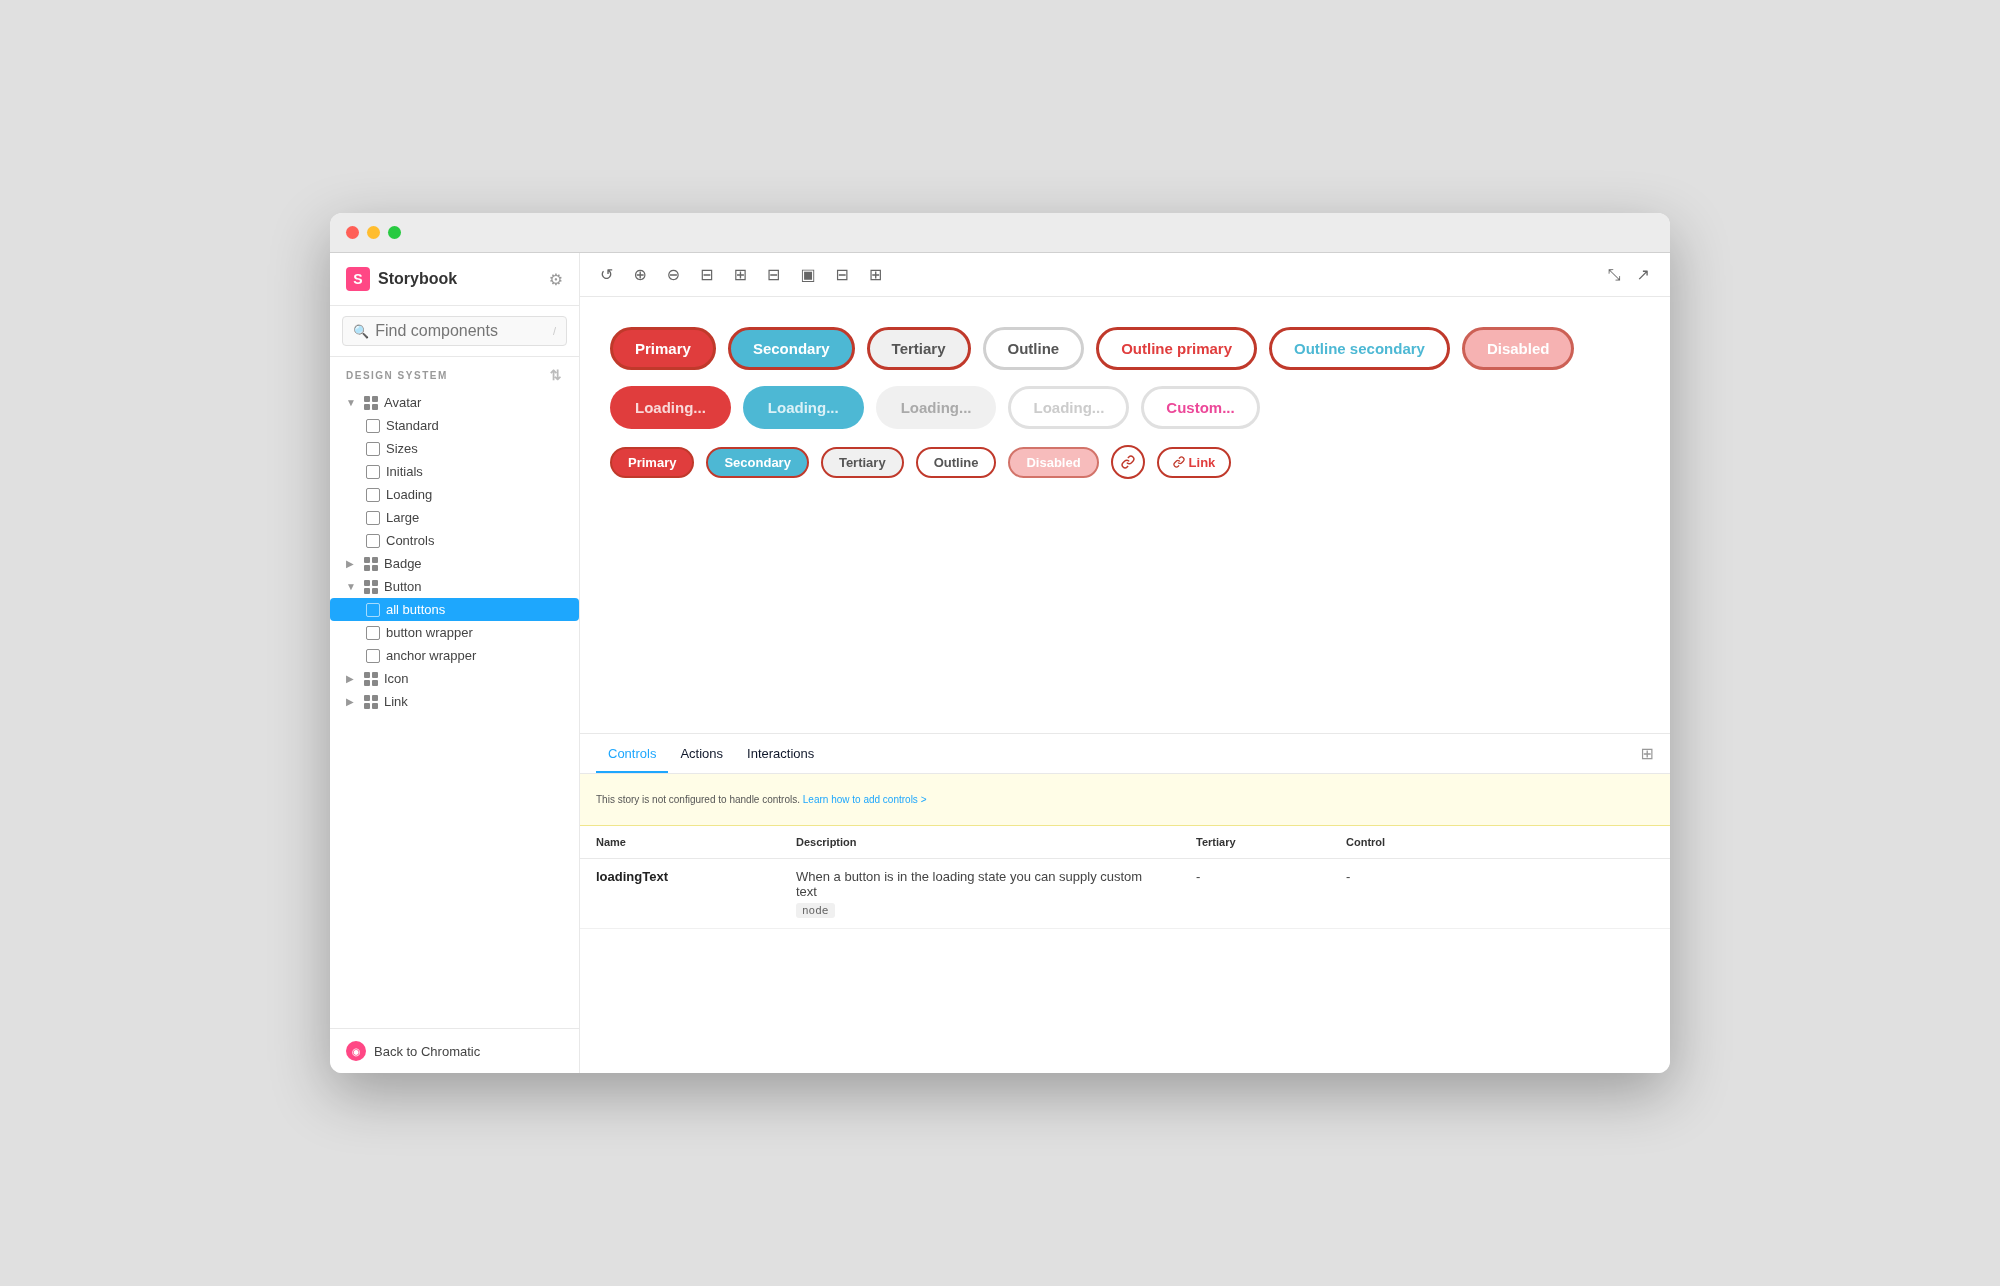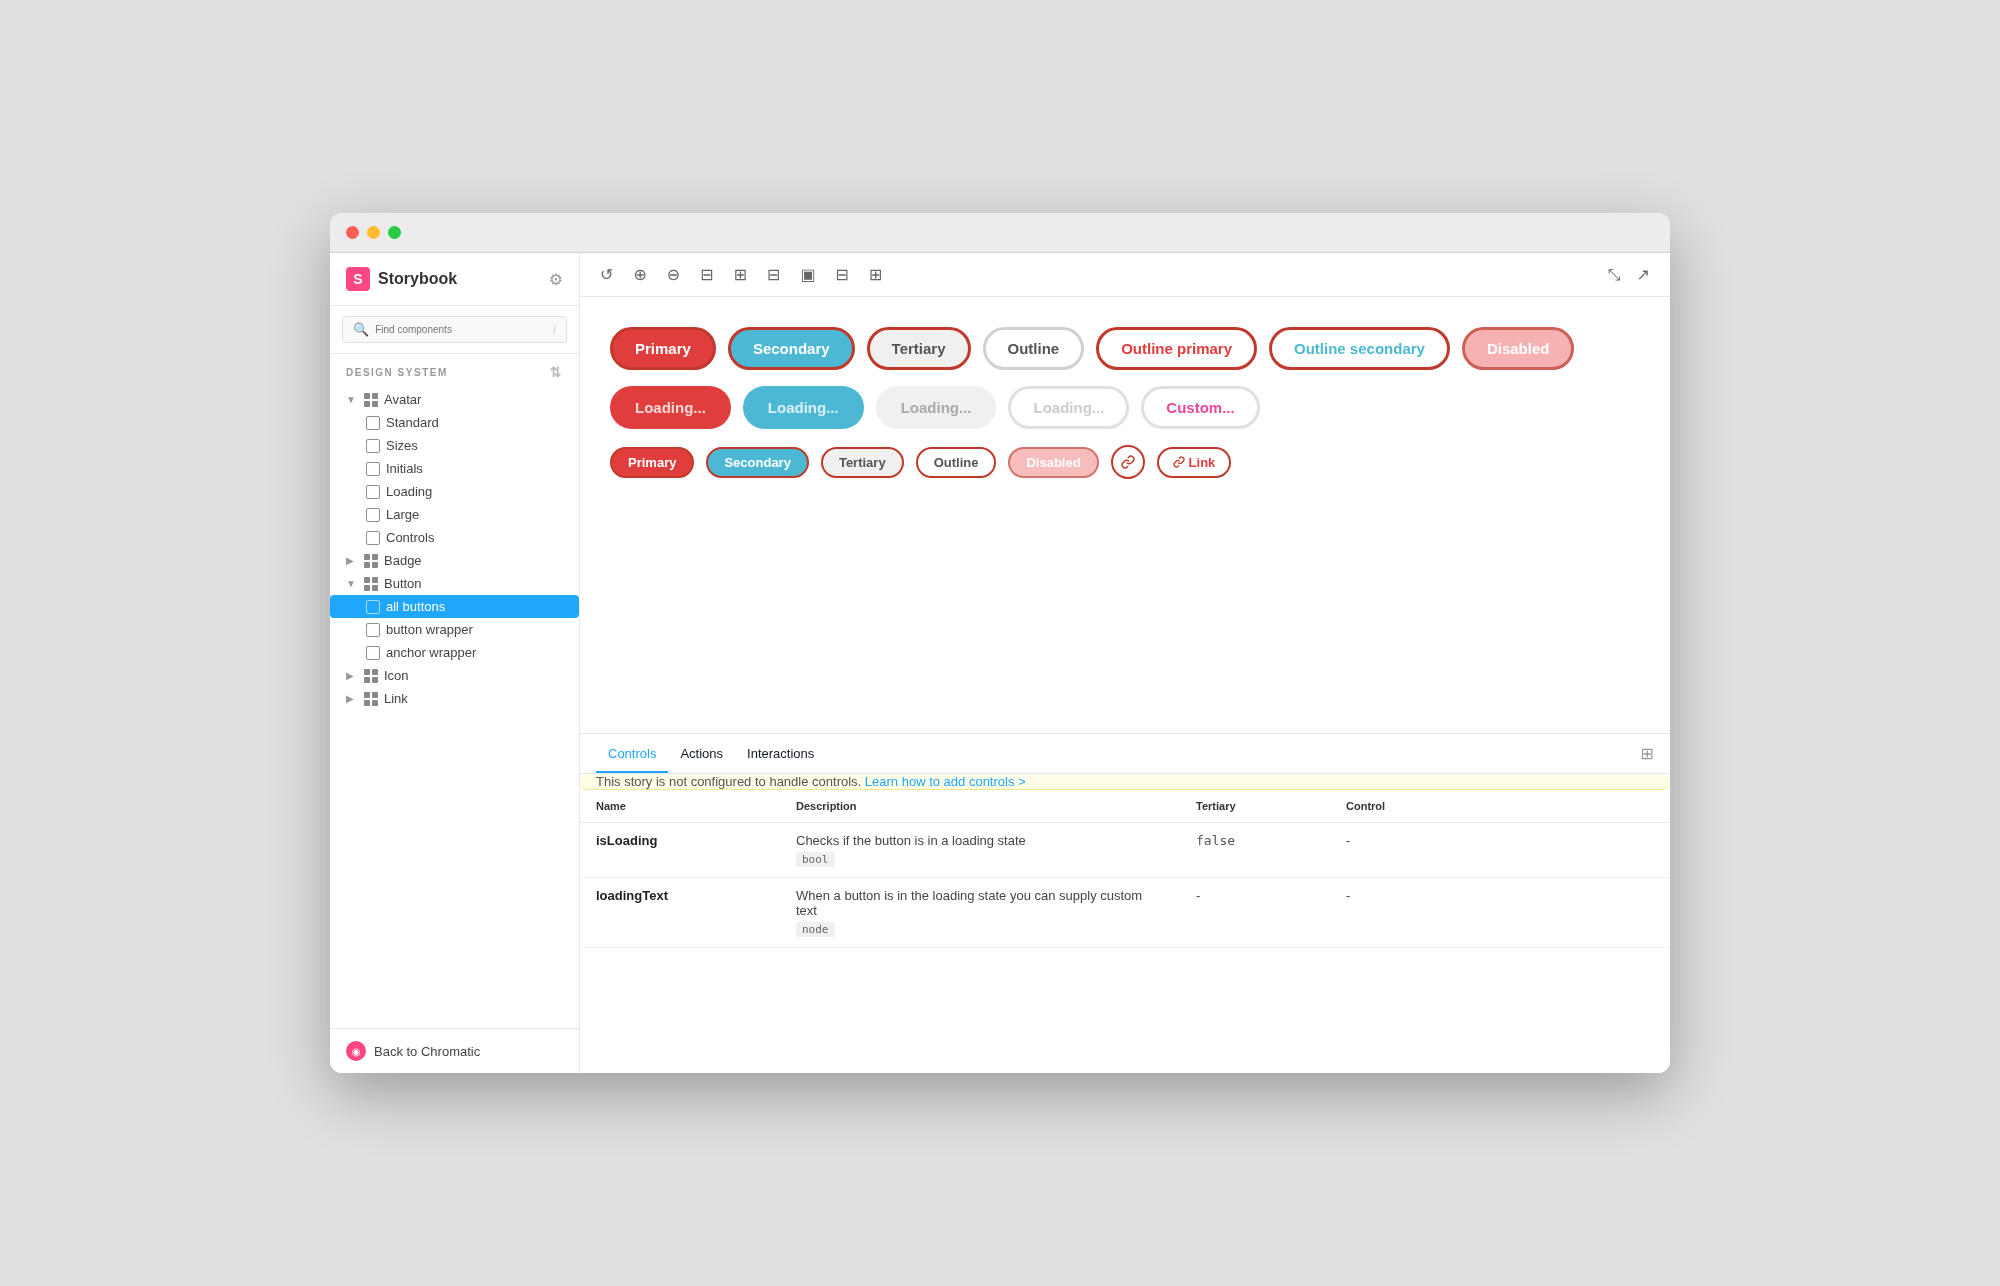--- a/index.html
+++ b/index.html
@@ -93,21 +93,21 @@
       border-radius: 4px;
       font-size: 13px;
       color: #666;
       display: flex;
       align-items: center;
       gap: 6px;
       background: #f9f9f9;
     }
     .search-input input {
       border: none; background: transparent; outline: none;
-      font-size: 10px; color: #737373; width: 100%;
+      font-size: 16px; color: #737373; width: 100%;
     }
     .sidebar-section-label {
       padding: 10px 16px 4px;
       font-size: 10px;
       font-weight: 600;
       letter-spacing: 1.5px;
       color: #999;
       display: flex;
       align-items: center;
       justify-content: space-between;
@@ -387,25 +387,24 @@
       color: #1ea7fd;
       border-bottom-color: #1ea7fd;
     }
     .panel-tab-right {
       margin-left: auto;
       color: #999;
       font-size: 16px;
     }
     .info-banner {
       background: #fffde7;
-      padding: 0 16px;
-      font-size: 13px;
+      padding: 20px 16px;
+      font-size: 10px;
       color: #555;
       border-bottom: 1px solid #f0e68c;
-      border-radius: 12px;
     }
     .info-banner a {
       color: #1ea7fd;
       text-decoration: none;
     }
     .controls-table {
       width: 100%;
       border-collapse: collapse;
     }
     .controls-table th {
@@ -663,29 +662,20 @@
           <thead>
             <tr>
               <th>Name</th>
               <th>Description</th>
               <th>Tertiary</th>
               <th>Control</th>
             </tr>
           </thead>
           <tbody>
             <tr>
-              <td>isLoading</td>
-              <td>
-                Checks if the button is in a loading state
-                <br><span class="type-badge">bool</span>
-              </td>
-              <td><span class="mono-val">false</span></td>
-              <td>-</td>
-            </tr>
-            <tr>
               <td>loadingText</td>
               <td>
                 When a button is in the loading state you can supply custom text
                 <br><span class="type-badge">node</span>
               </td>
               <td>-</td>
               <td>-</td>
             </tr>
           </tbody>
         </table>

